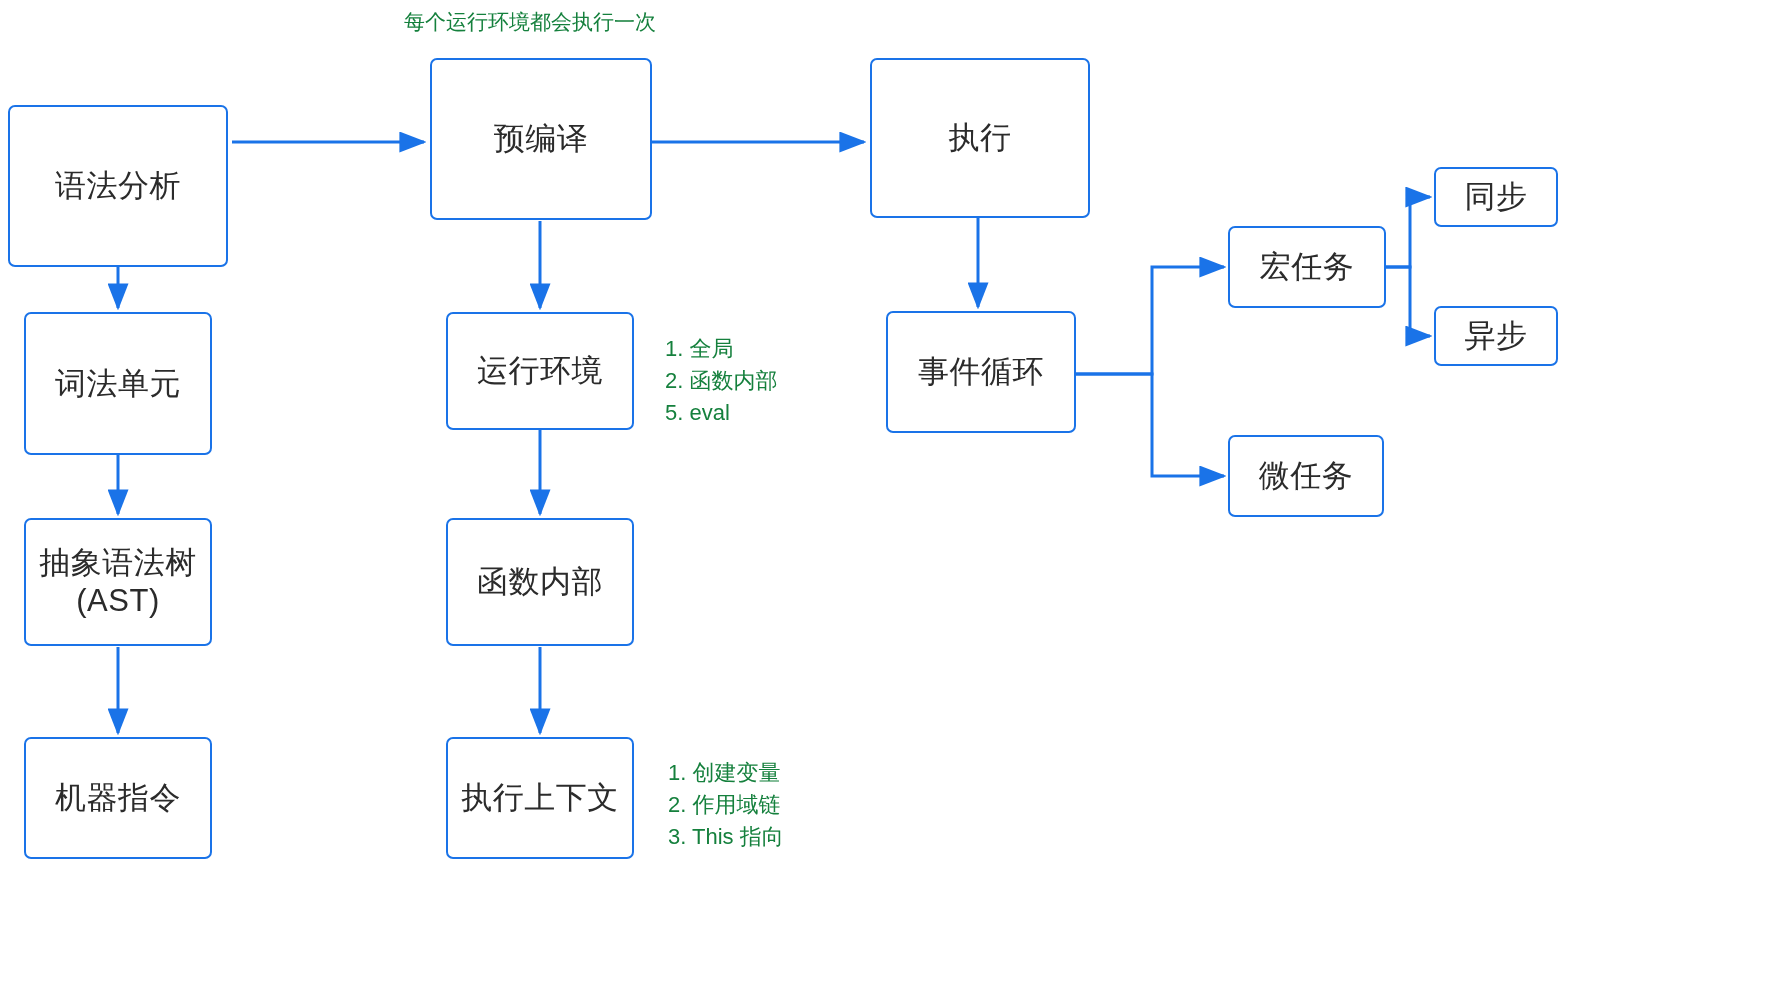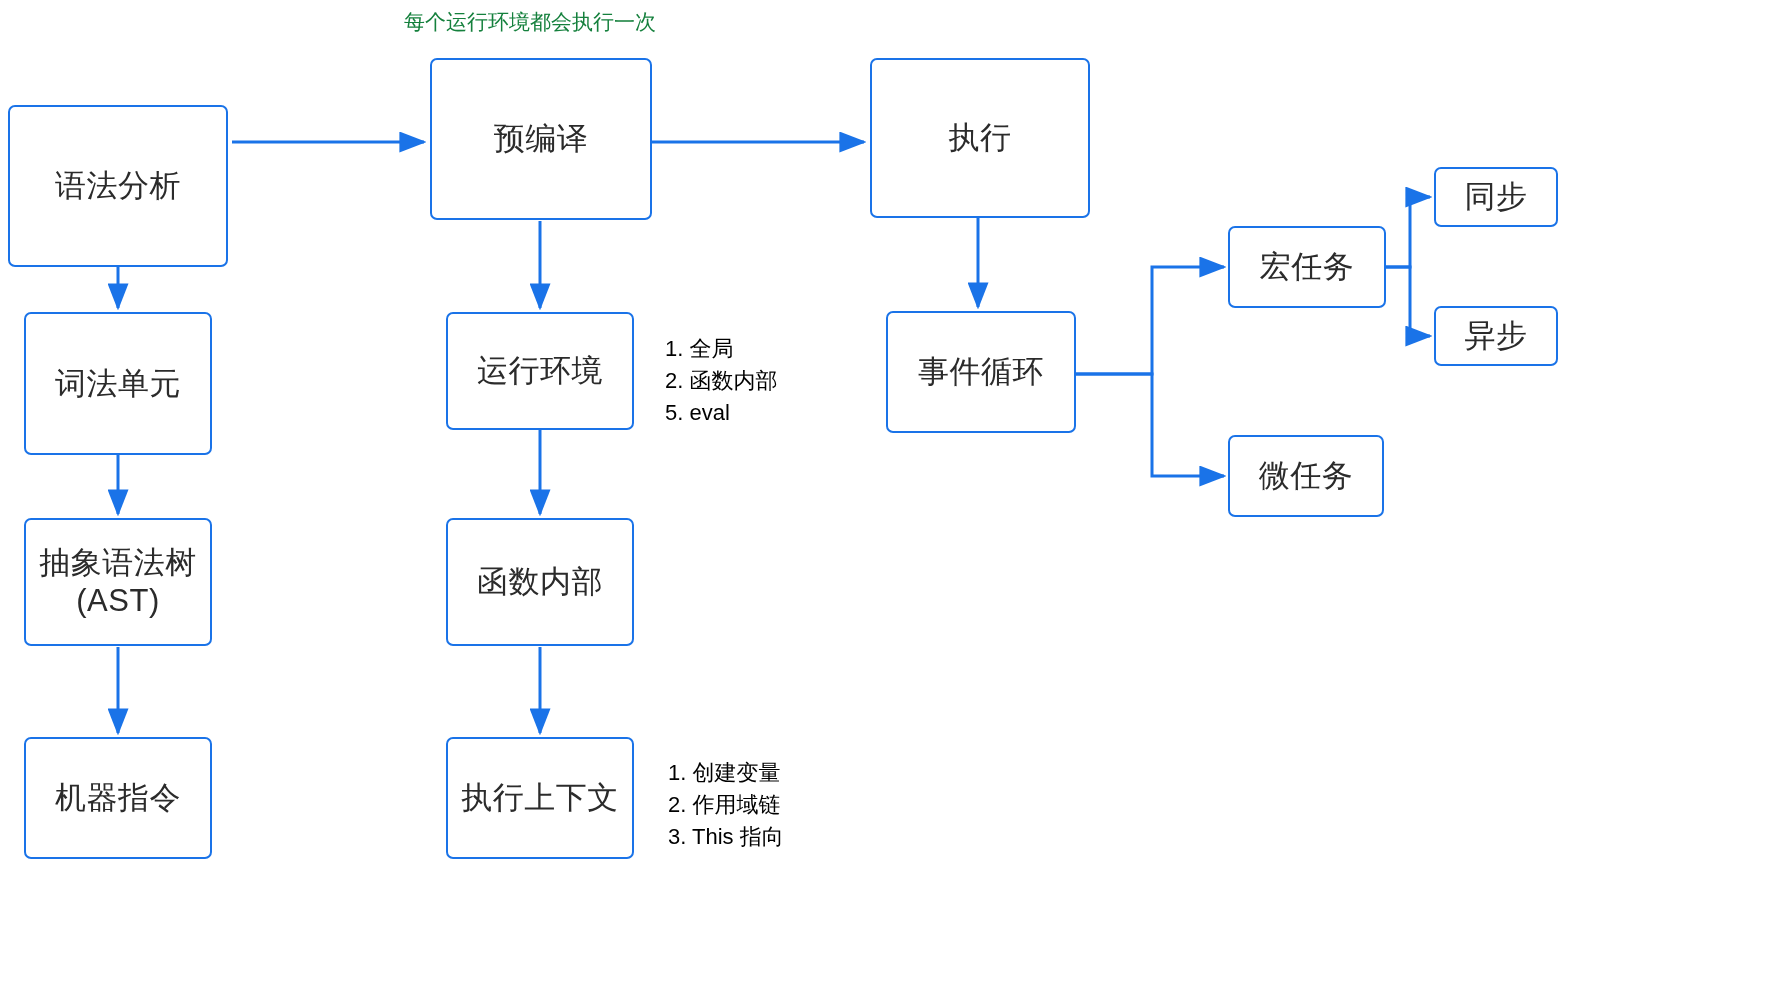--- a/index.html
+++ b/index.html
@@ -40,21 +40,21 @@
     white-space: pre-line;
   }
   .diagram-title {
     position: absolute;
     color: #15803d;
     font-size: 21px;
     white-space: nowrap;
   }
   .note {
     position: absolute;
-    color: #000000;
+    color: #15803d;
     font-size: 22px;
     line-height: 1.45;
   }
   .note div { white-space: nowrap; }
 </style>
 </head>
 <body>
 
 <div id="canvas">
 

